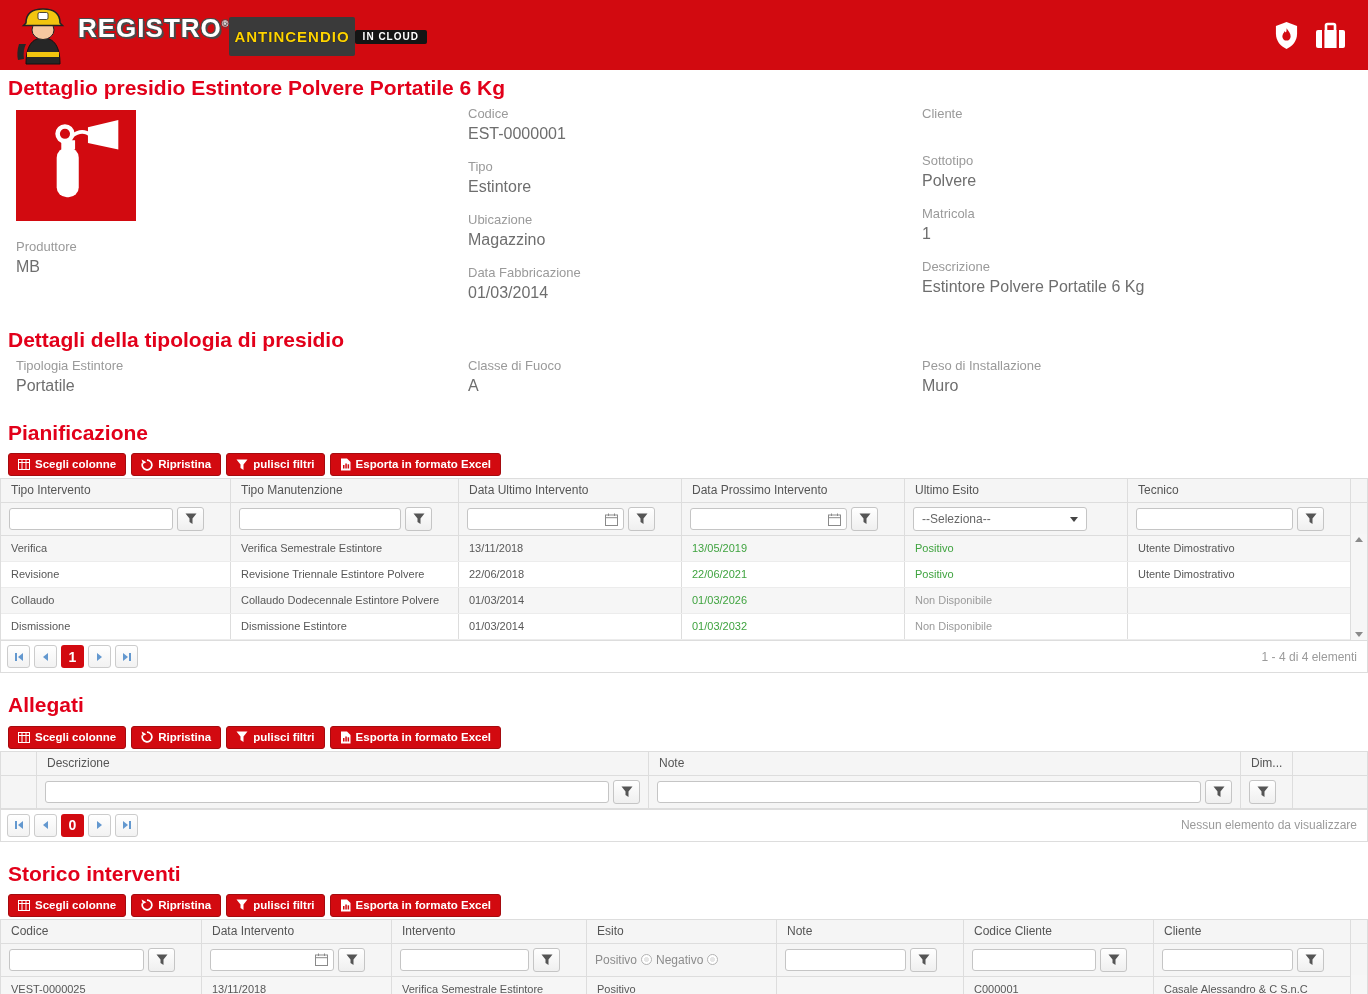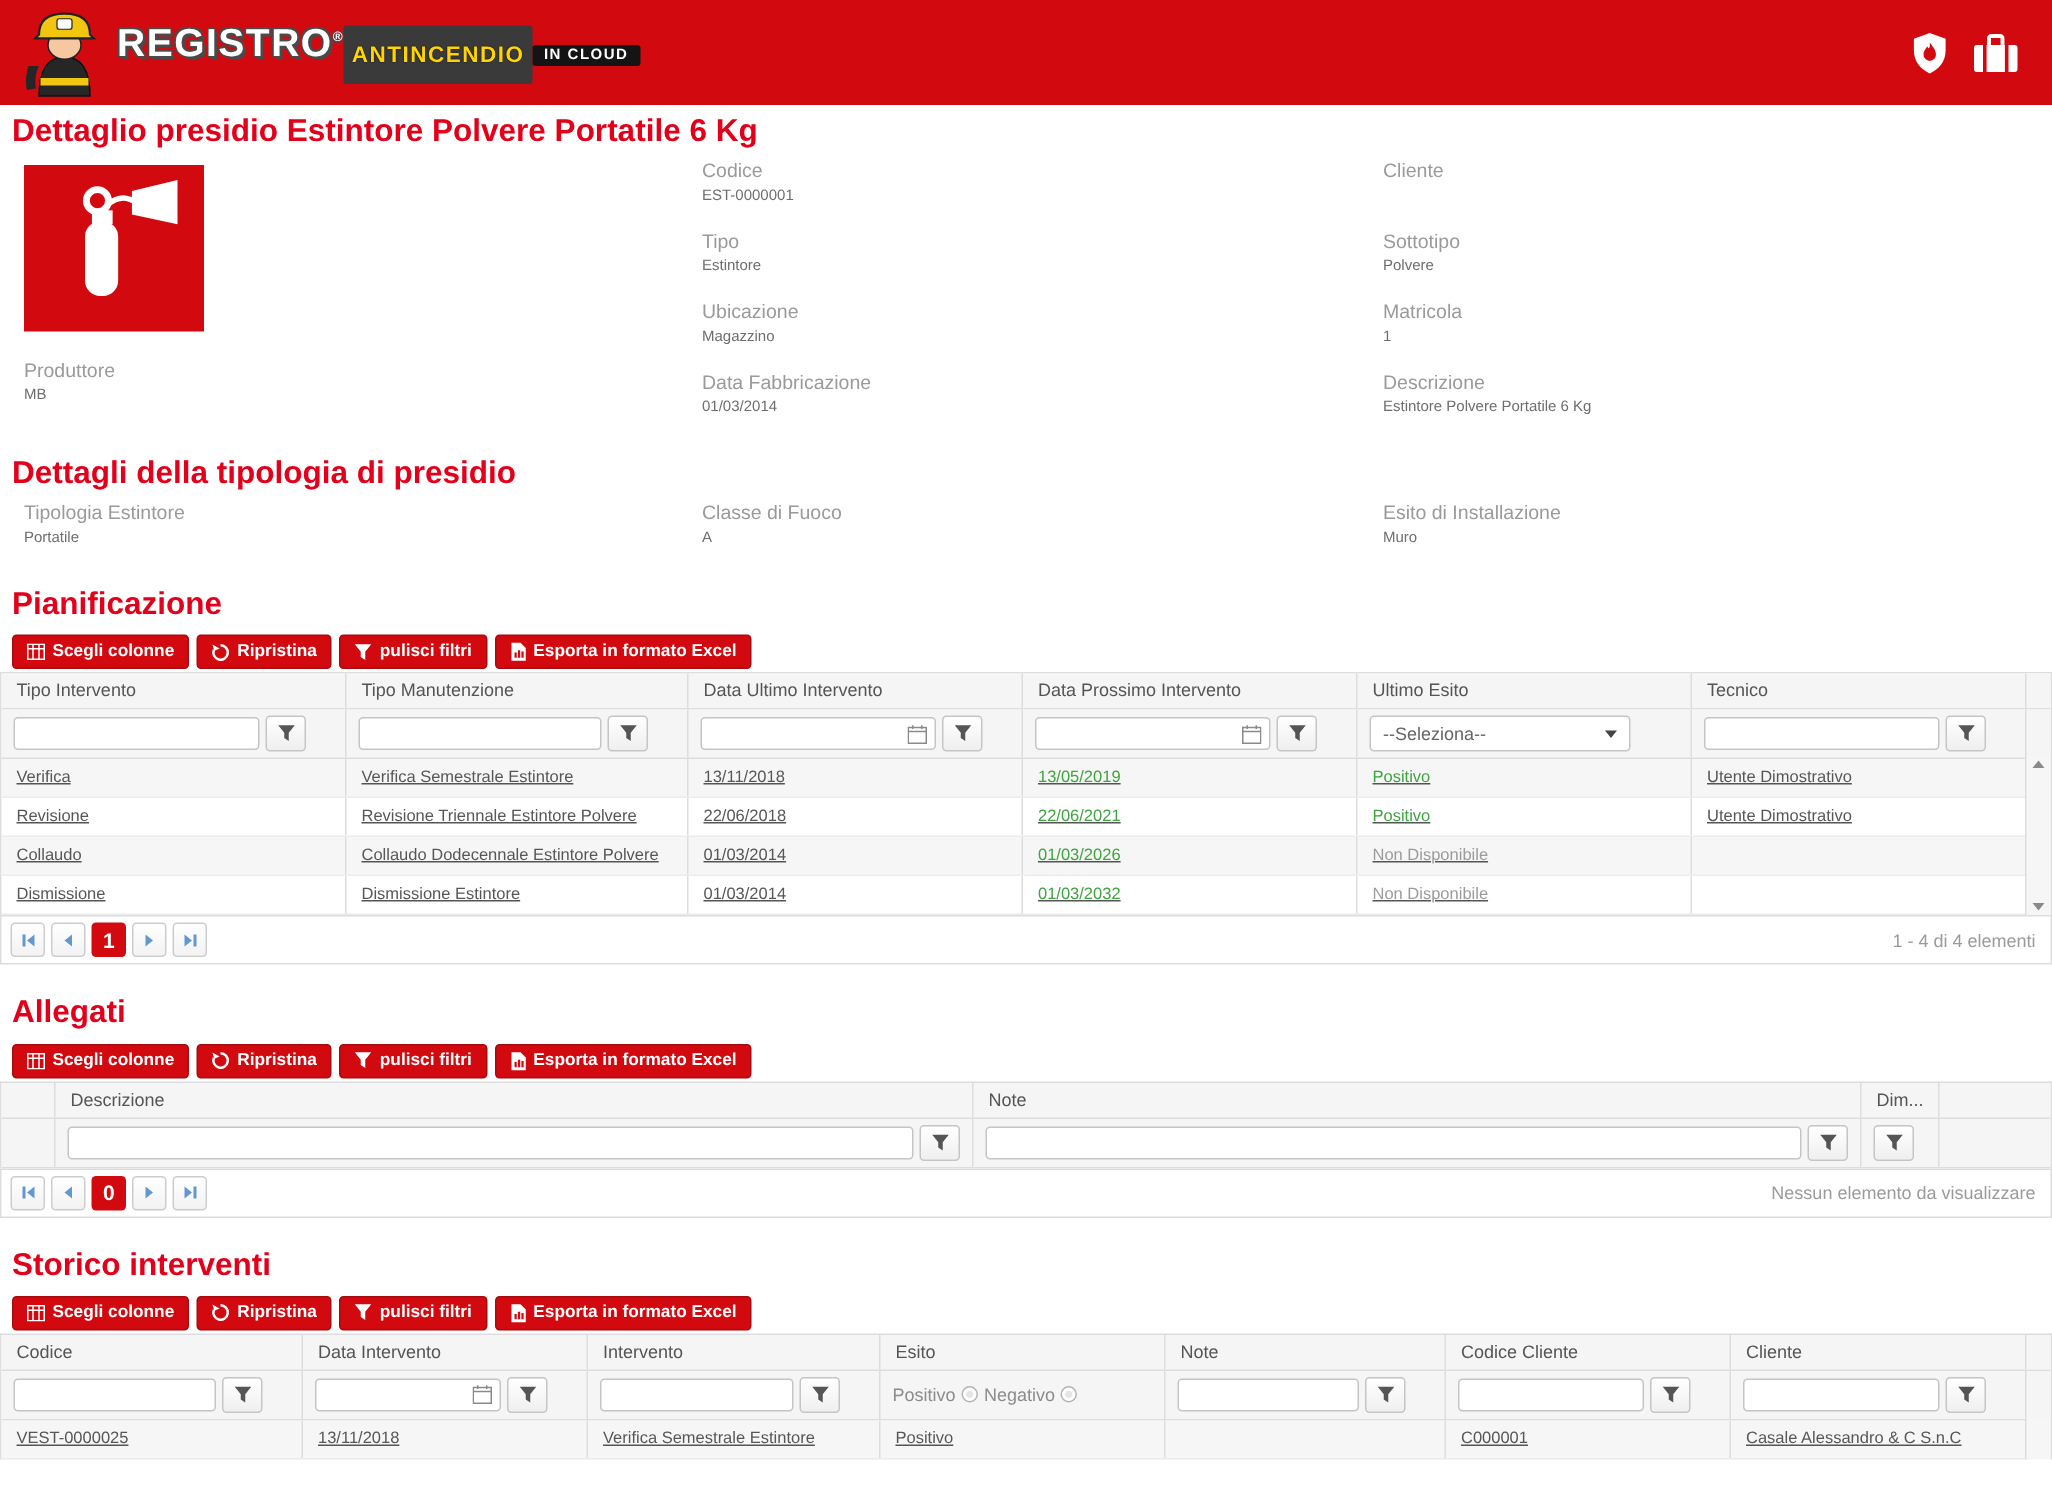--- a/index.html
+++ b/index.html
@@ -38,21 +38,21 @@
   .sec-title {
     color:#e2001a; font-size:21px; font-weight:bold;
     margin:10px 0 6px 8px; line-height:1.15;
   }
   .sec-title.first { margin-top:6px; }
 
   
   .detail-grid { display:grid; grid-template-columns:452px 454px 1fr; padding-left:16px; }
   .field { margin-bottom:16px; }
   .field .flabel { font-size:13px; color:#9a9a9a; margin-bottom:4px; }
-  .field .fvalue { font-size:10px; color:#6e6e6e; min-height:12px; }
+  .field .fvalue { font-size:16px; color:#6e6e6e; min-height:12px; }
   .ext-img {
     width:120px; height:111px; background:#d20a10;
     display:flex; align-items:center; justify-content:center; margin:4px 0 18px 0;
   }
   .tipologia-grid { display:grid; grid-template-columns:452px 454px 1fr; padding-left:16px; }
 
   
   .toolbar { display:flex; gap:5px; margin:8px 0 2px 8px; }
   .tbtn {
     background:#d20a10; color:#fff; font-size:11.5px; font-weight:bold;
@@ -82,21 +82,21 @@
     background:linear-gradient(#fff,#efefef); flex:none;
     display:flex; align-items:center; justify-content:center; cursor:pointer;
   }
   .fselect {
     height:24px; border:1px solid #c5c5c5; border-radius:3px; background:#fff;
     flex:1; display:flex; align-items:center; justify-content:space-between;
     padding:0 8px; font-size:12px; color:#666; cursor:pointer;
   }
   .caret { width:0; height:0; border-left:4px solid transparent; border-right:4px solid transparent; border-top:5px solid #444; }
   .spacer17 { width:17px; flex:none; background:#f5f5f5; border-left:1px solid #ddd; }
-  .tbody { margin-right:17px;text-decoration:underline; }
+  .tbody { margin-right:17px; }
   .trow { display:flex; height:26px; line-height:25px; font-size:11px; color:#575757; border-bottom:1px solid #ececec; }
   .tbody .trow:nth-child(odd) { background:#f6f6f6; }
   .tcell { padding-left:10px; overflow:hidden; white-space:nowrap; }
   .tcell + .tcell { border-left:1px solid #ddd; }
   .text-green { color:#3fa33f; }
   .text-gray { color:#9b9b9b; }
   .vscroll {
     position:absolute; top:55px; right:0; bottom:0; width:17px;
     background:#f6f6f6; border-left:1px solid #ddd;
     display:flex; flex-direction:column; justify-content:space-between; align-items:center;
@@ -243,21 +243,21 @@
 <div class="tipologia-grid">
   <div class="field">
     <div class="flabel">Tipologia Estintore</div>
     <div class="fvalue">Portatile</div>
   </div>
   <div class="field">
     <div class="flabel">Classe di Fuoco</div>
     <div class="fvalue">A</div>
   </div>
   <div class="field">
-    <div class="flabel">Esito di Installazione</div>
+    <div class="flabel">Peso di Installazione</div>
     <div class="fvalue">Muro</div>
   </div>
 </div>
 
 <div class="sec-title">Pianificazione</div>
 
 <div class="toolbar">
   <div class="tbtn">
     <span style="display:flex;">
         <svg width="12" height="11" viewBox="0 0 12 11">

